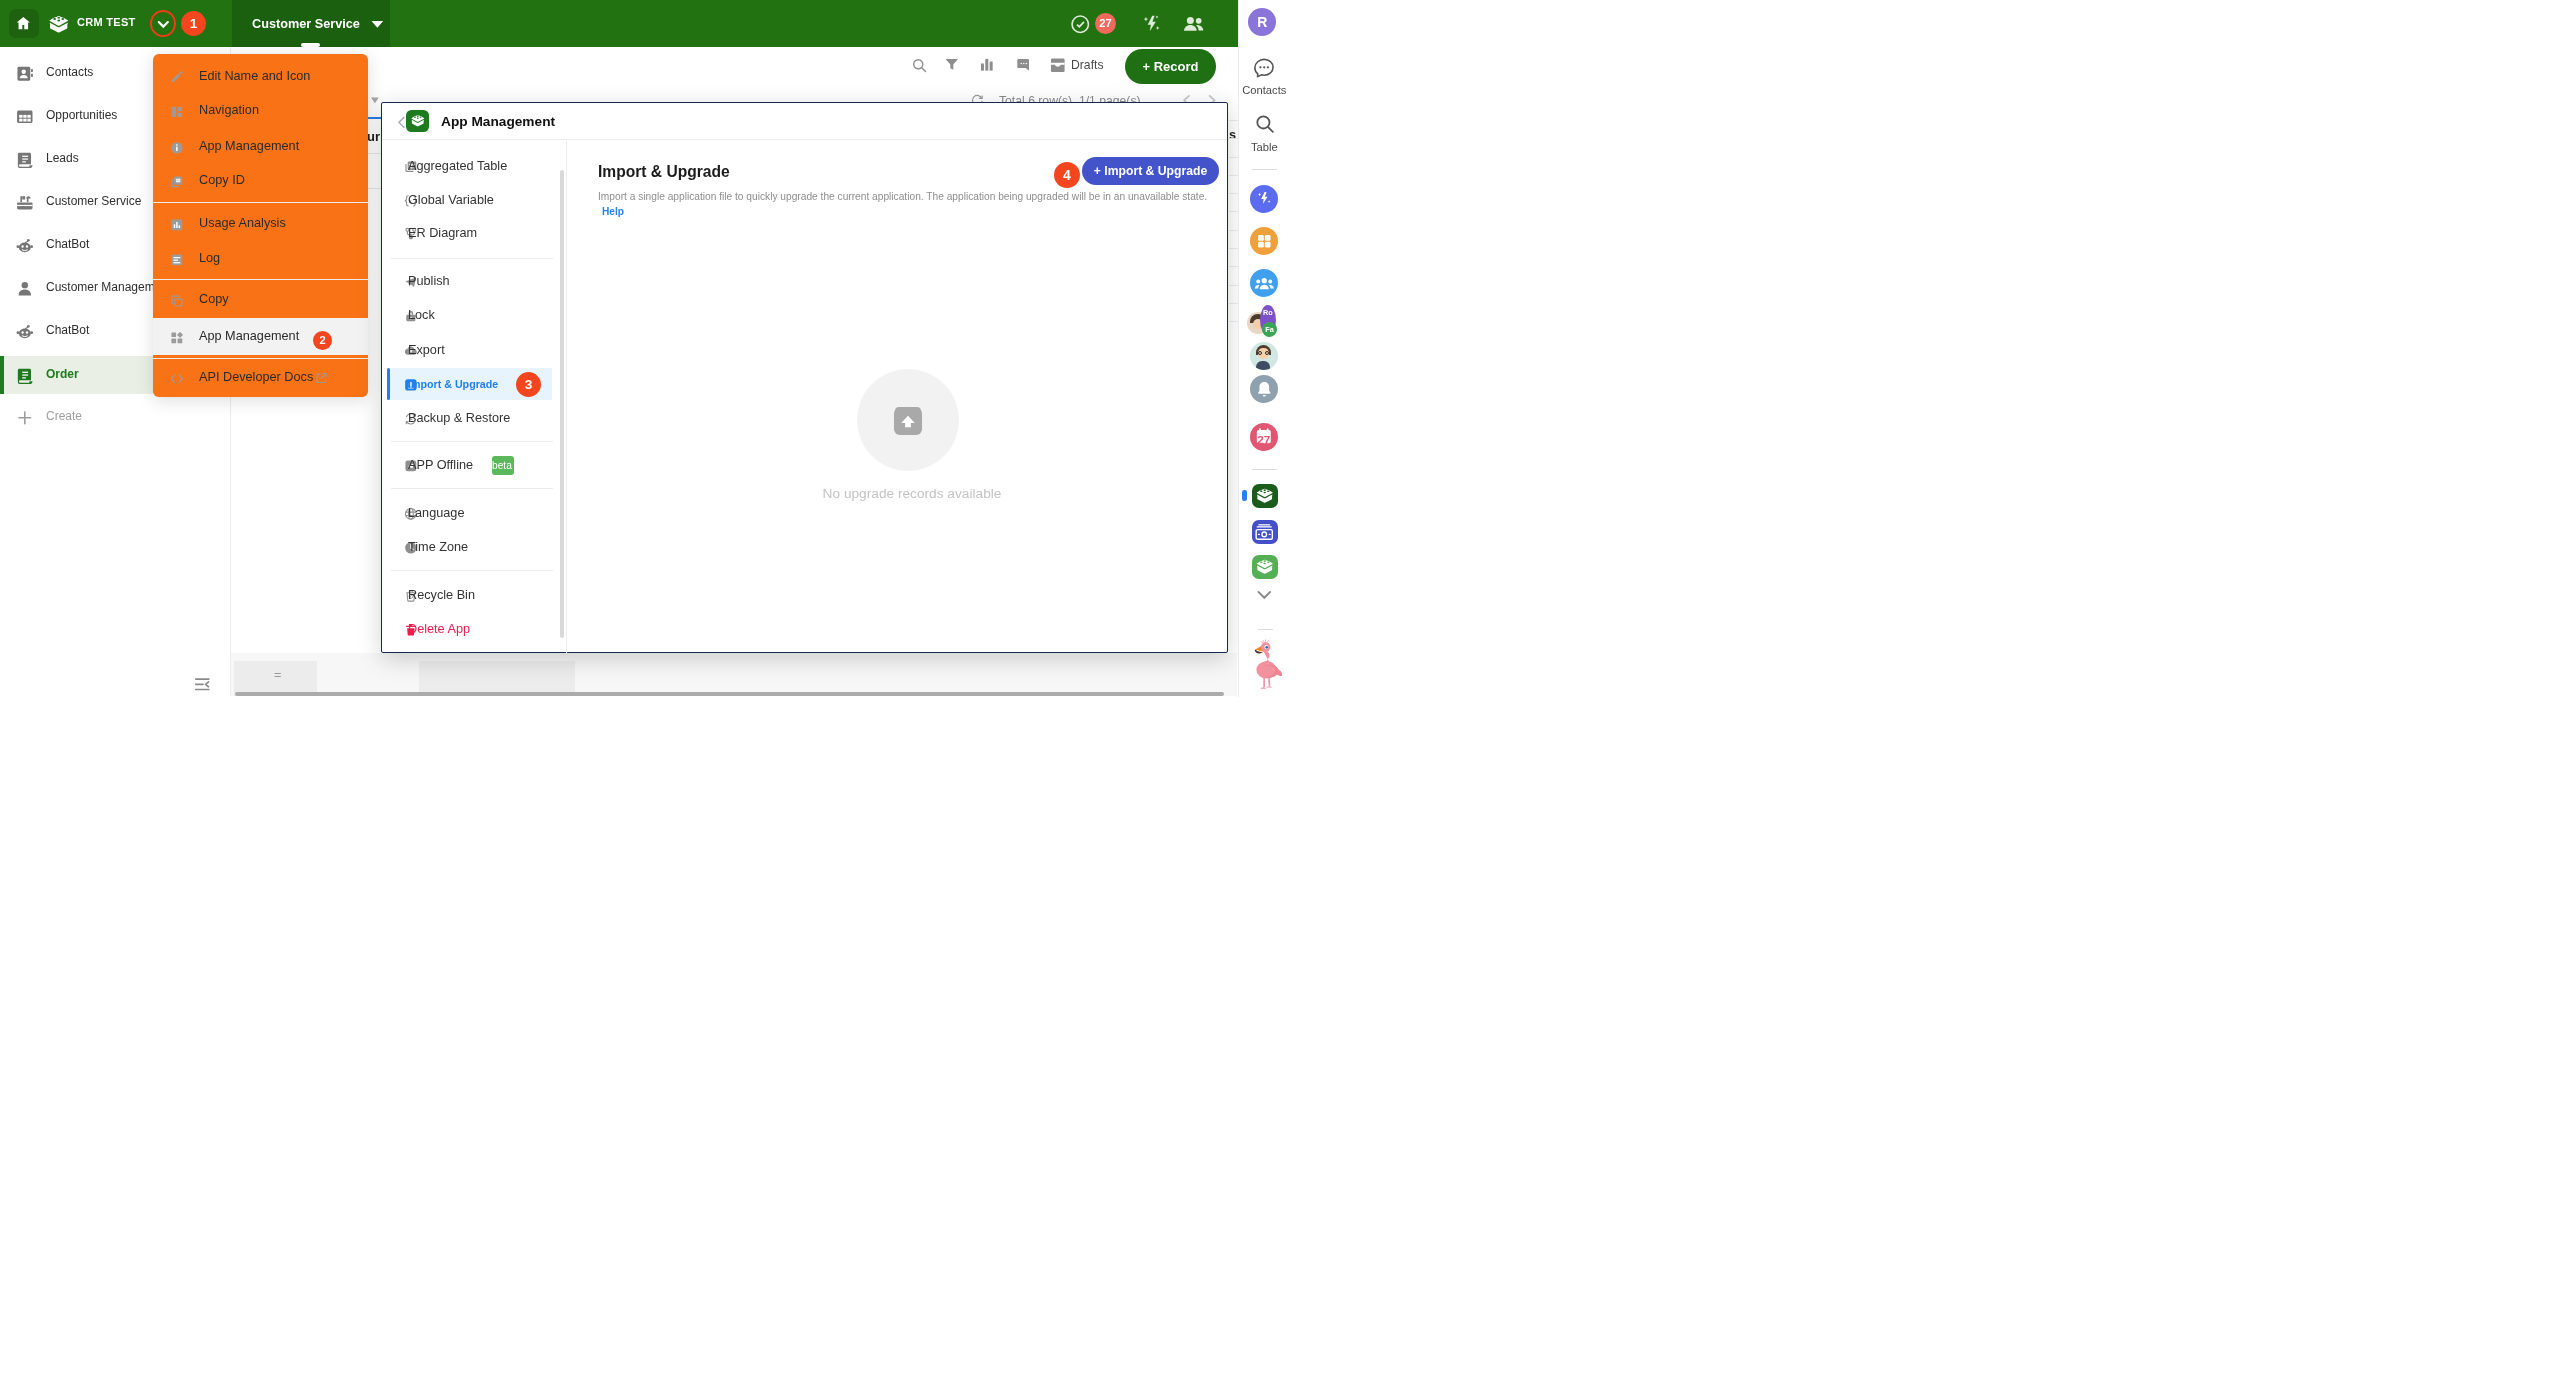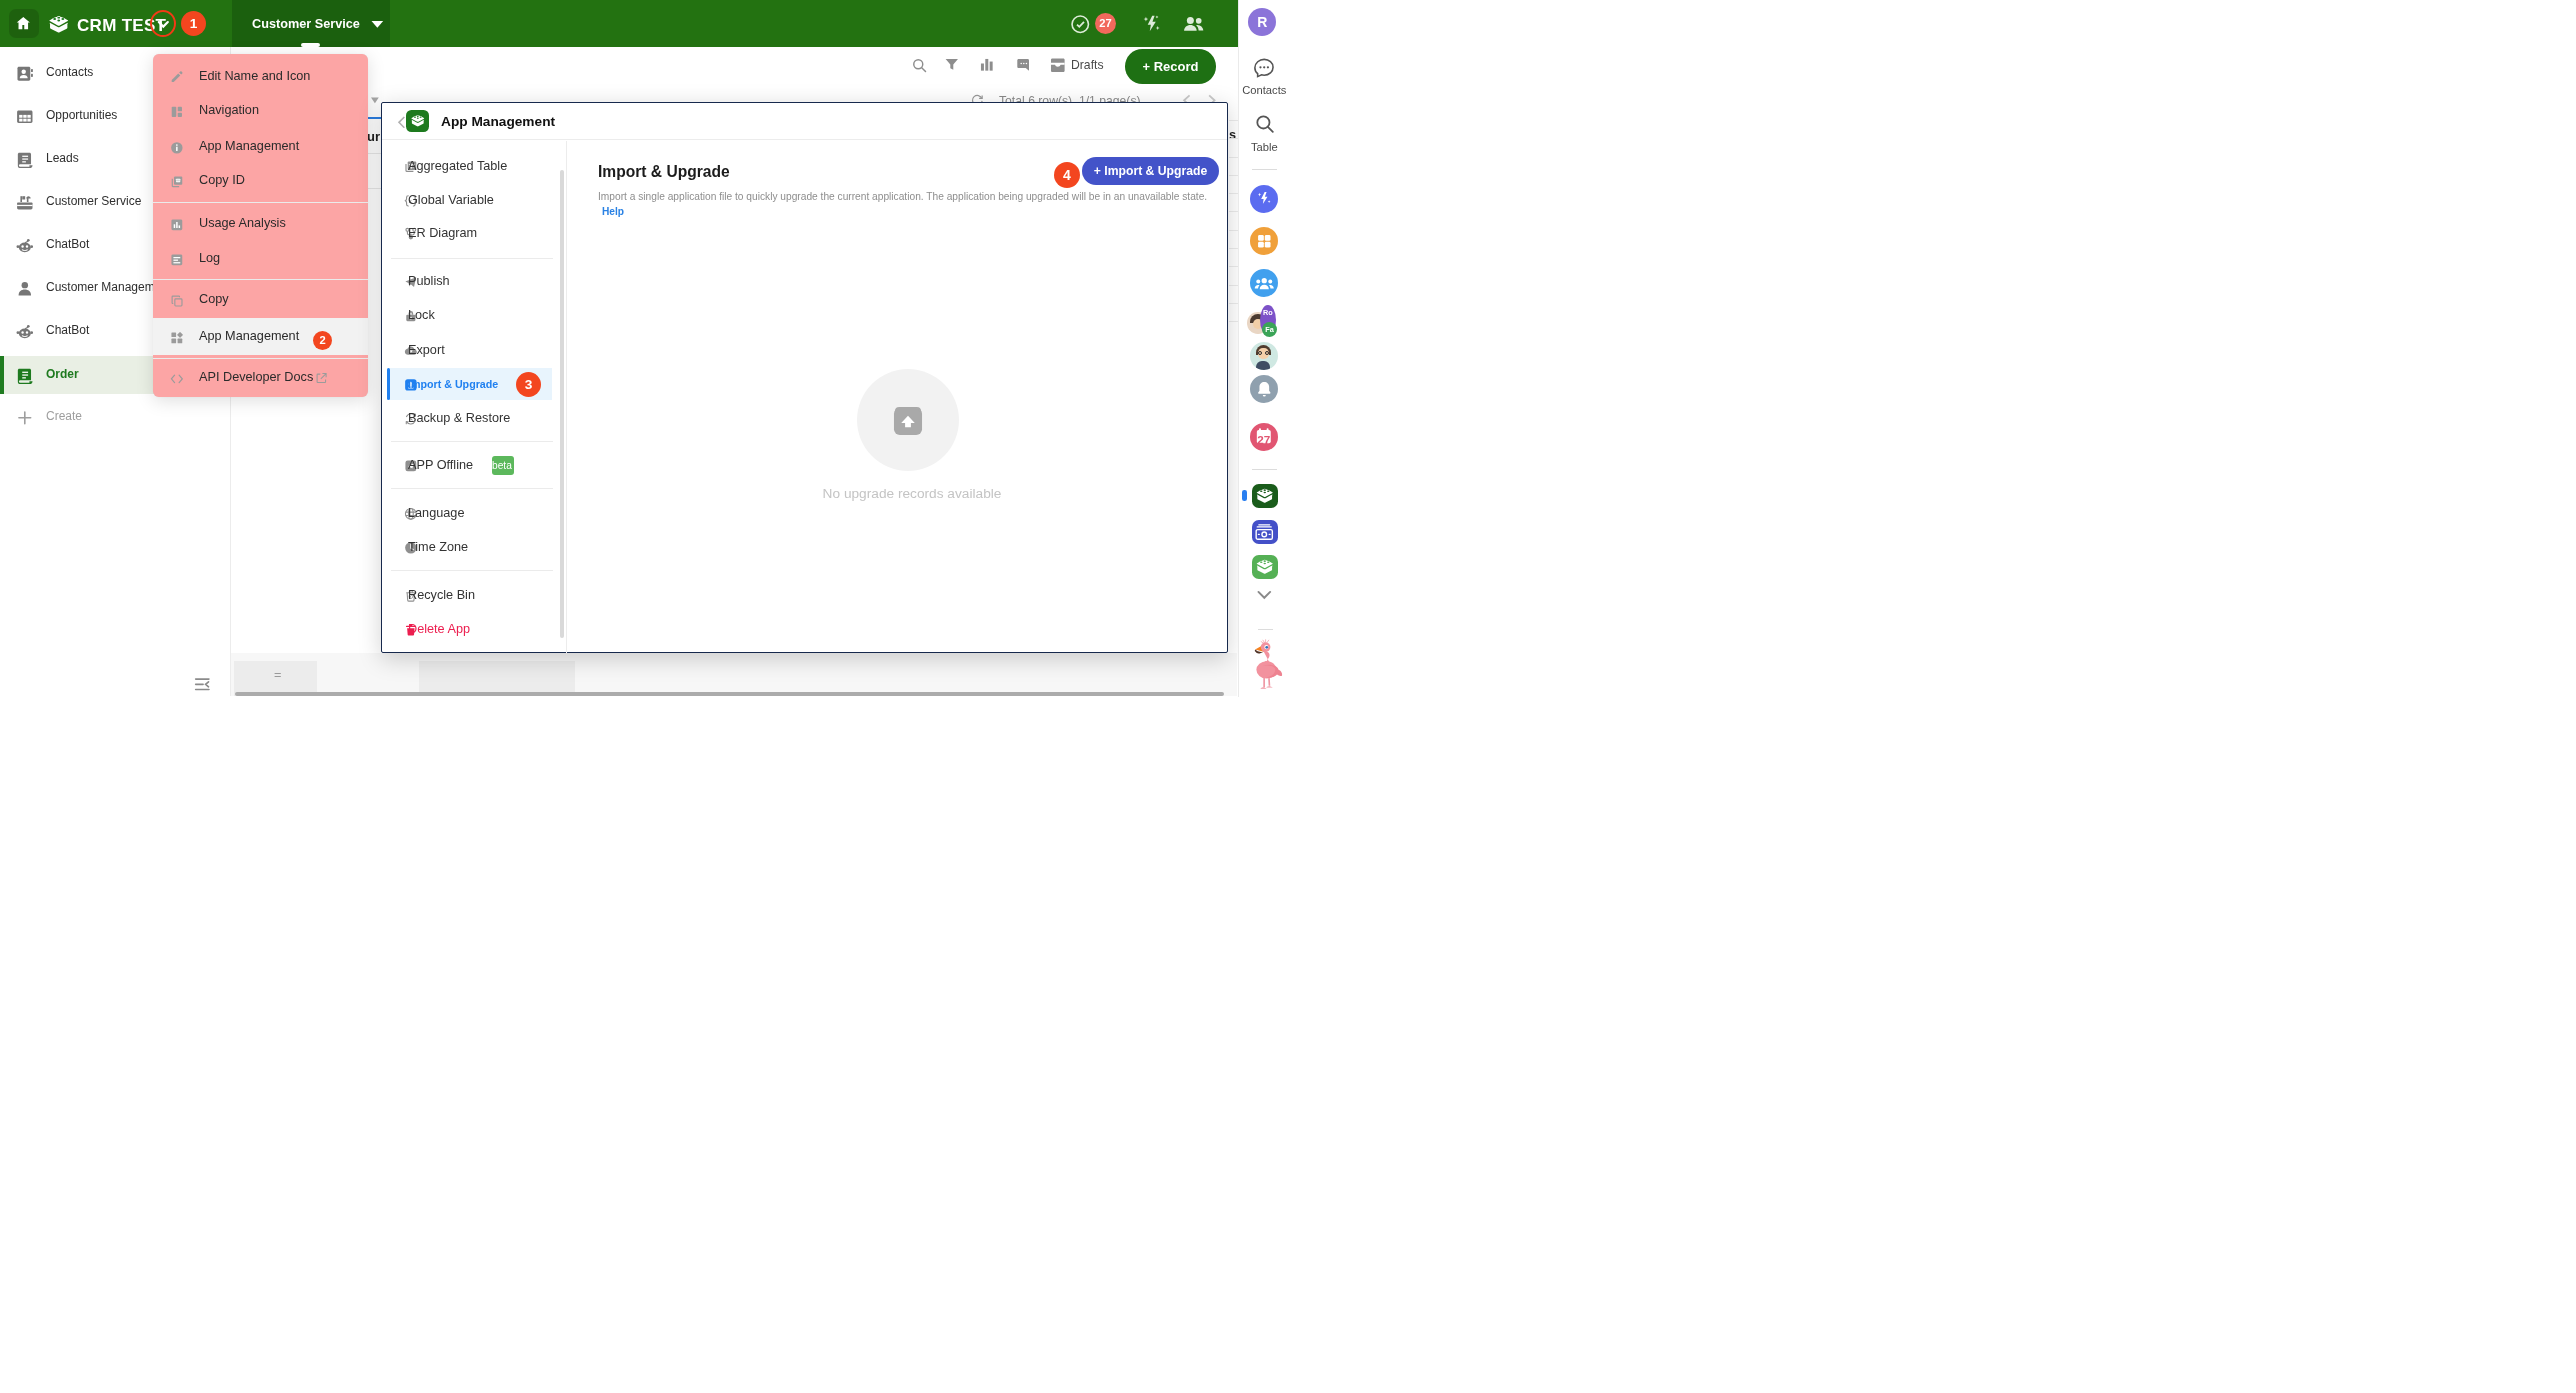--- a/index.html
+++ b/index.html
@@ -6,35 +6,35 @@
 html,body { width:1288px; height:697px; overflow:hidden; }
 body { font-family:"Liberation Sans", sans-serif; background:#fff; }
 #page { position:relative; width:1288px; height:697px; overflow:hidden; background:#fff; }
 .abs { position:absolute; }
 
 #topbar { position:absolute; left:0; top:0; width:1238px; height:47px; background:#237211; }
 #tabcs { position:absolute; left:232px; top:0; width:158px; height:47px; background:#1b600e; }
 #tabcs .lbl { position:absolute; left:20px; top:16.6px; color:#fff; font-size:12.7px; font-weight:bold; }
 #tabcs .undl { position:absolute; left:69px; top:43px; width:19px; height:3.9px; background:#fff; border-radius:2px; }
 #homebtn { position:absolute; left:8.8px; top:8.8px; width:30px; height:29px; border-radius:6.8px; background:rgba(0,0,0,0.14); }
-#crmtitle { position:absolute; left:77px; top:16px; color:#fff; font-size:17px; font-weight:bold; letter-spacing:0.3px;}
+#crmtitle { position:absolute; left:77px; top:16px; color:#fff; font-size:11px; font-weight:bold; letter-spacing:0.3px;}
 #annul1 { position:absolute; left:150px; top:9.8px; width:26px; height:27px; border:2.5px solid #f23a16; border-radius:50%; }
 .redbadge { position:absolute; border-radius:50%; background:#f3461f; color:#fff; font-weight:bold; text-align:center; }
 #badge1 { left:181px; top:11.2px; width:25px; height:25px; line-height:25px; font-size:13.7px; }
 
 #leftnav { position:absolute; left:0; top:47px; width:231px; height:649px; background:#fff; border-right:1px solid #ececec; }
 .lnitem { position:absolute; left:0; width:231px; height:39px; }
 .lnitem .txt { position:absolute; left:46px; top:10.7px; font-size:12px; color:#2f2f2f; white-space:nowrap; }
 .lnitem .ic { position:absolute; left:15.6px; top:10.7px; width:17.6px; height:17.6px; }
 #ordersel { position:absolute; left:0; top:309px; width:231px; height:38px; background:#e9efe4; }
 #ordersel .bar { position:absolute; left:0; top:0; width:4.4px; height:38px; background:#207c21; }
 
 #content { position:absolute; left:231px; top:47px; width:1006px; height:649px; background:#fff; }
 
-#popup { position:absolute; left:153px; top:54px; width:215px; height:343px; background:#fca5a5; border-radius:5.9px; box-shadow:0 3.9px 17.6px rgba(0,0,0,0.13), 0 0 1px rgba(0,0,0,0.1); }
+#popup { position:absolute; left:153px; top:54px; width:215px; height:343px; background:#f97316; border-radius:5.9px; box-shadow:0 3.9px 17.6px rgba(0,0,0,0.13), 0 0 1px rgba(0,0,0,0.1); }
 .puitem { position:absolute; left:0; width:215px; height:35px; }
 .puitem .txt { position:absolute; left:46px; top:9.3px; font-size:12.7px; color:#2b2b2b; white-space:nowrap; }
 .puitem .ic { position:absolute; left:16.6px; top:10.7px; width:13.7px; height:13.7px; }
 .pudiv { position:absolute; left:0; width:215px; height:1px; background:#ebebeb; }
 #badge2 { left:160px; top:277px; width:19px; height:19px; line-height:19px; font-size:11.2px; }
 
 #modal { position:absolute; left:381px; top:102px; width:847px; height:551px; background:#fff; border:1.5px solid #17294d; border-radius:2px; box-shadow:0 5.9px 23.4px rgba(0,0,0,0.18); }
 #mhead { position:absolute; left:0; top:0; width:845px; height:37px; border-bottom:1px solid #ececec; }
 #mico { position:absolute; left:24.4px; top:6.8px; width:22.4px; height:22.4px; border-radius:5.4px; background:#1d7a1e; }
 #mtitle { position:absolute; left:59px; top:10.7px; font-size:13.7px; font-weight:bold; color:#111; }

